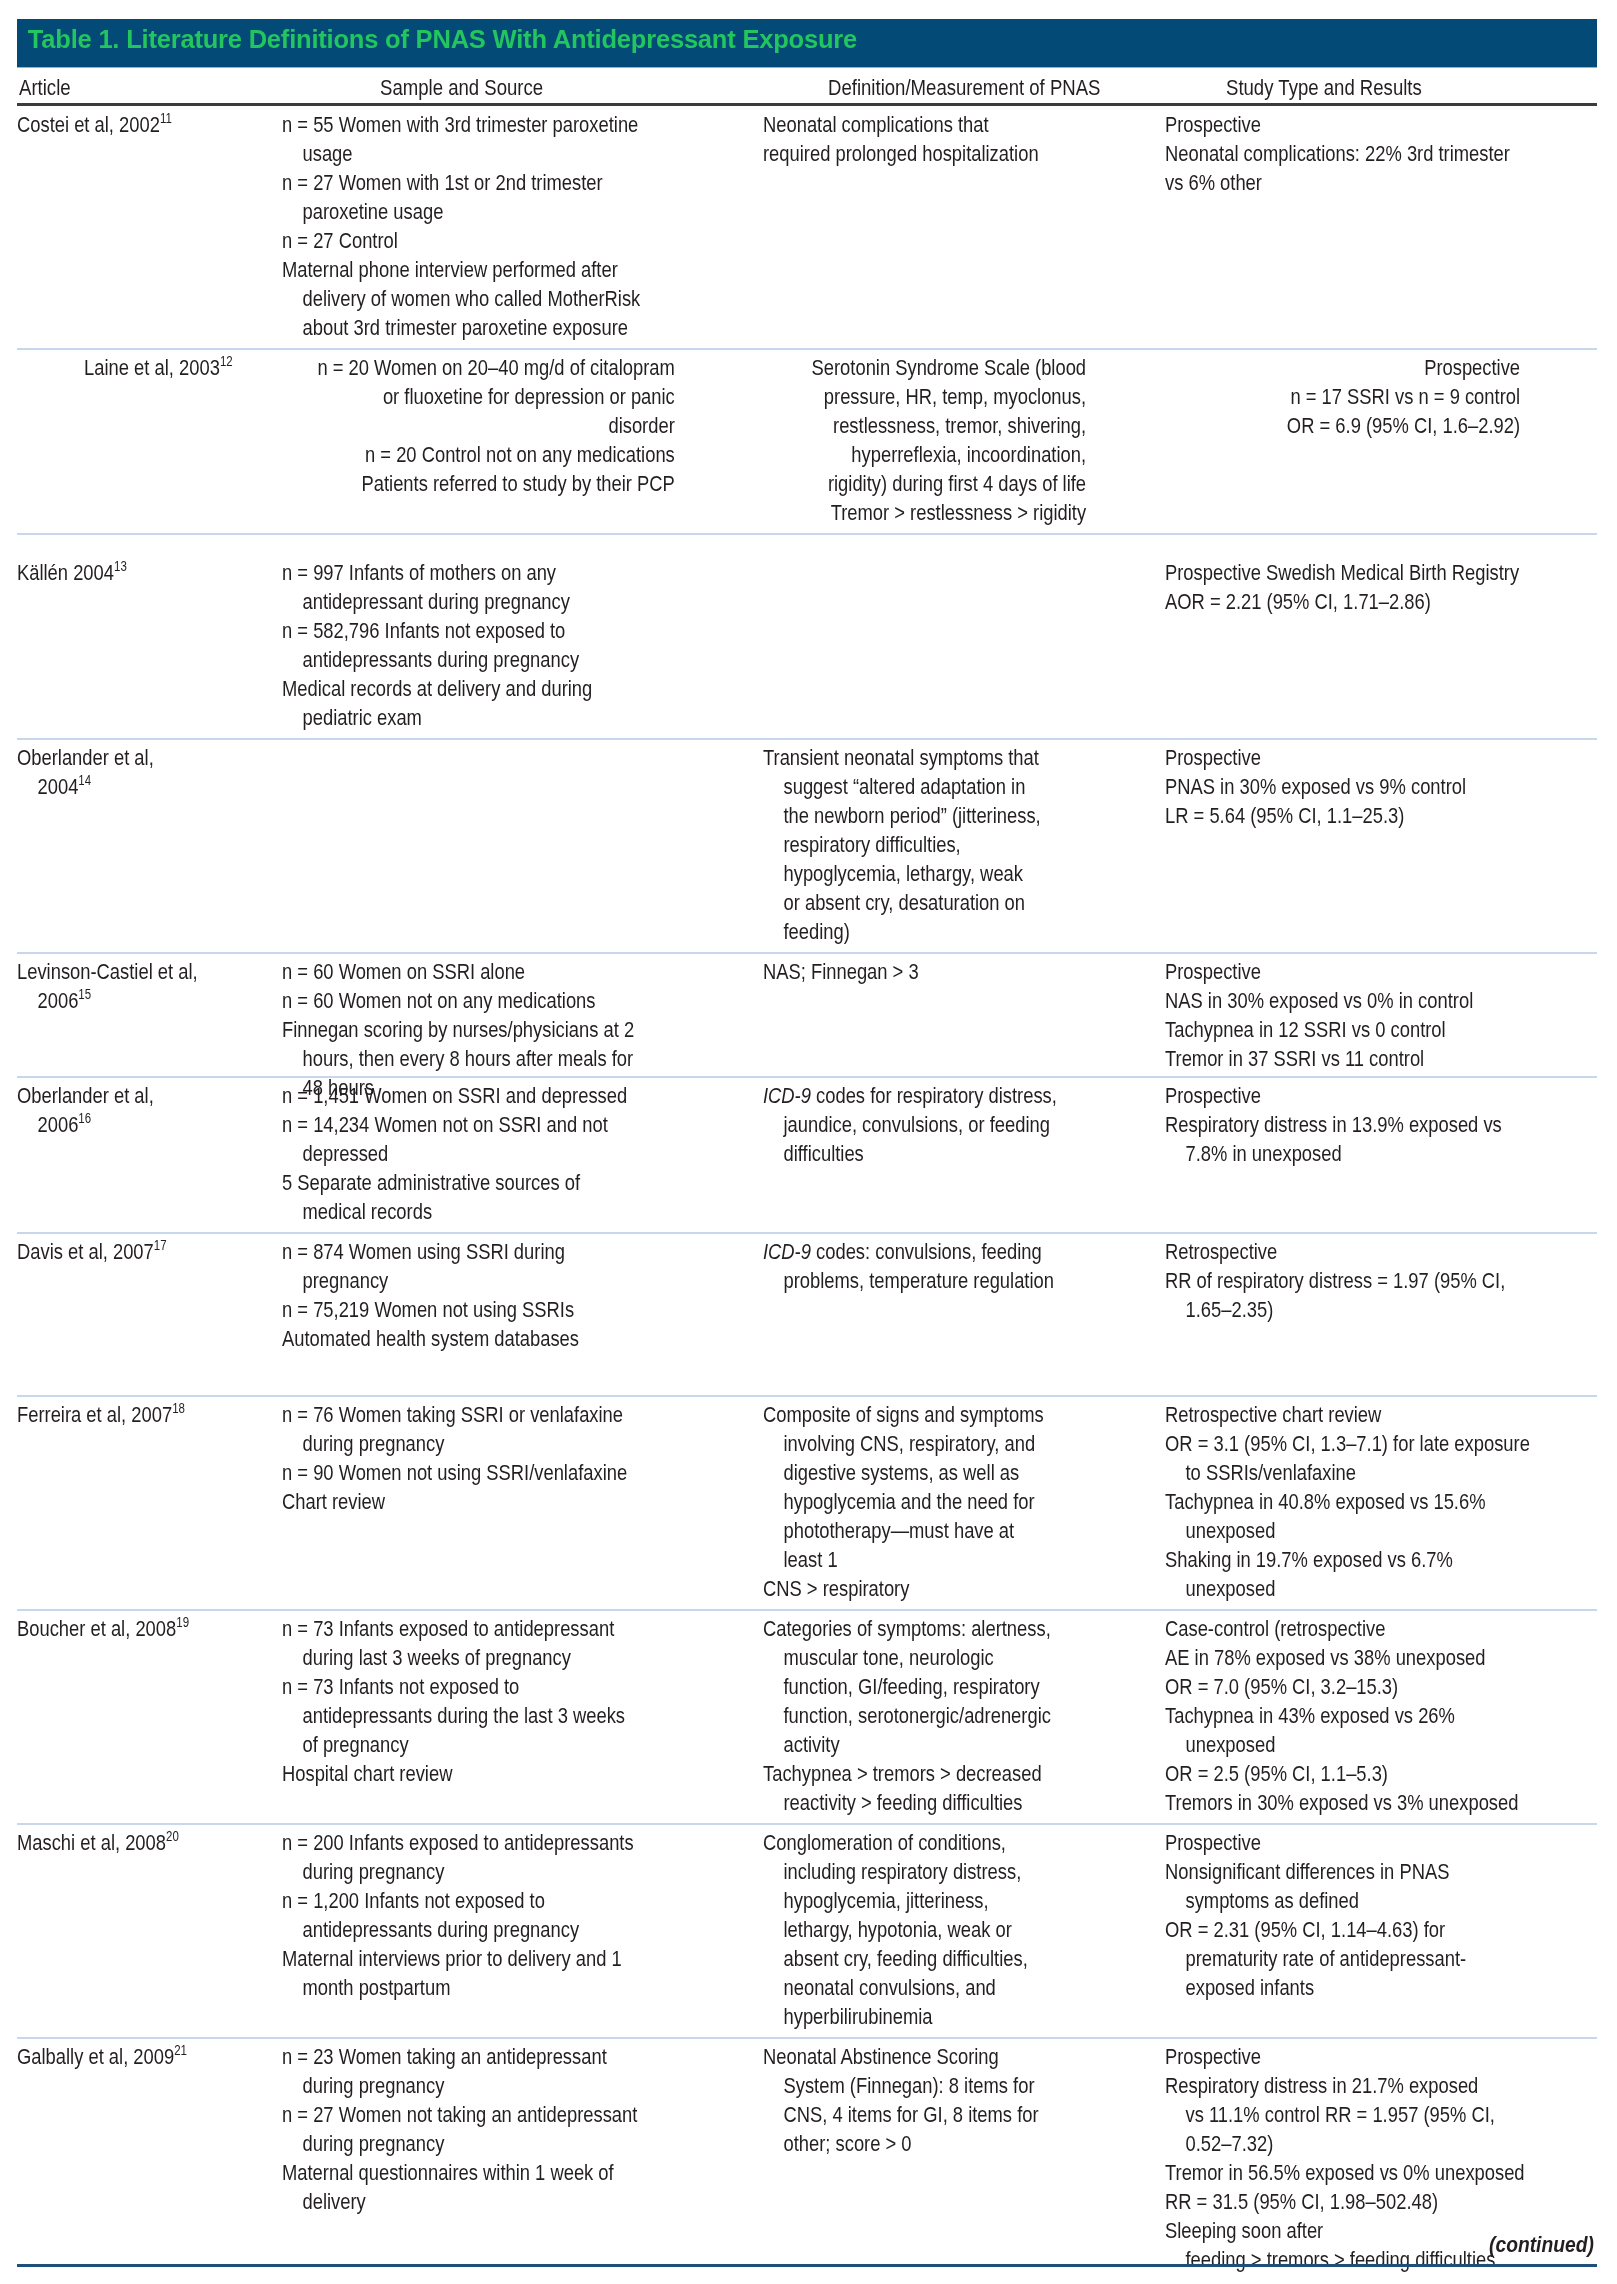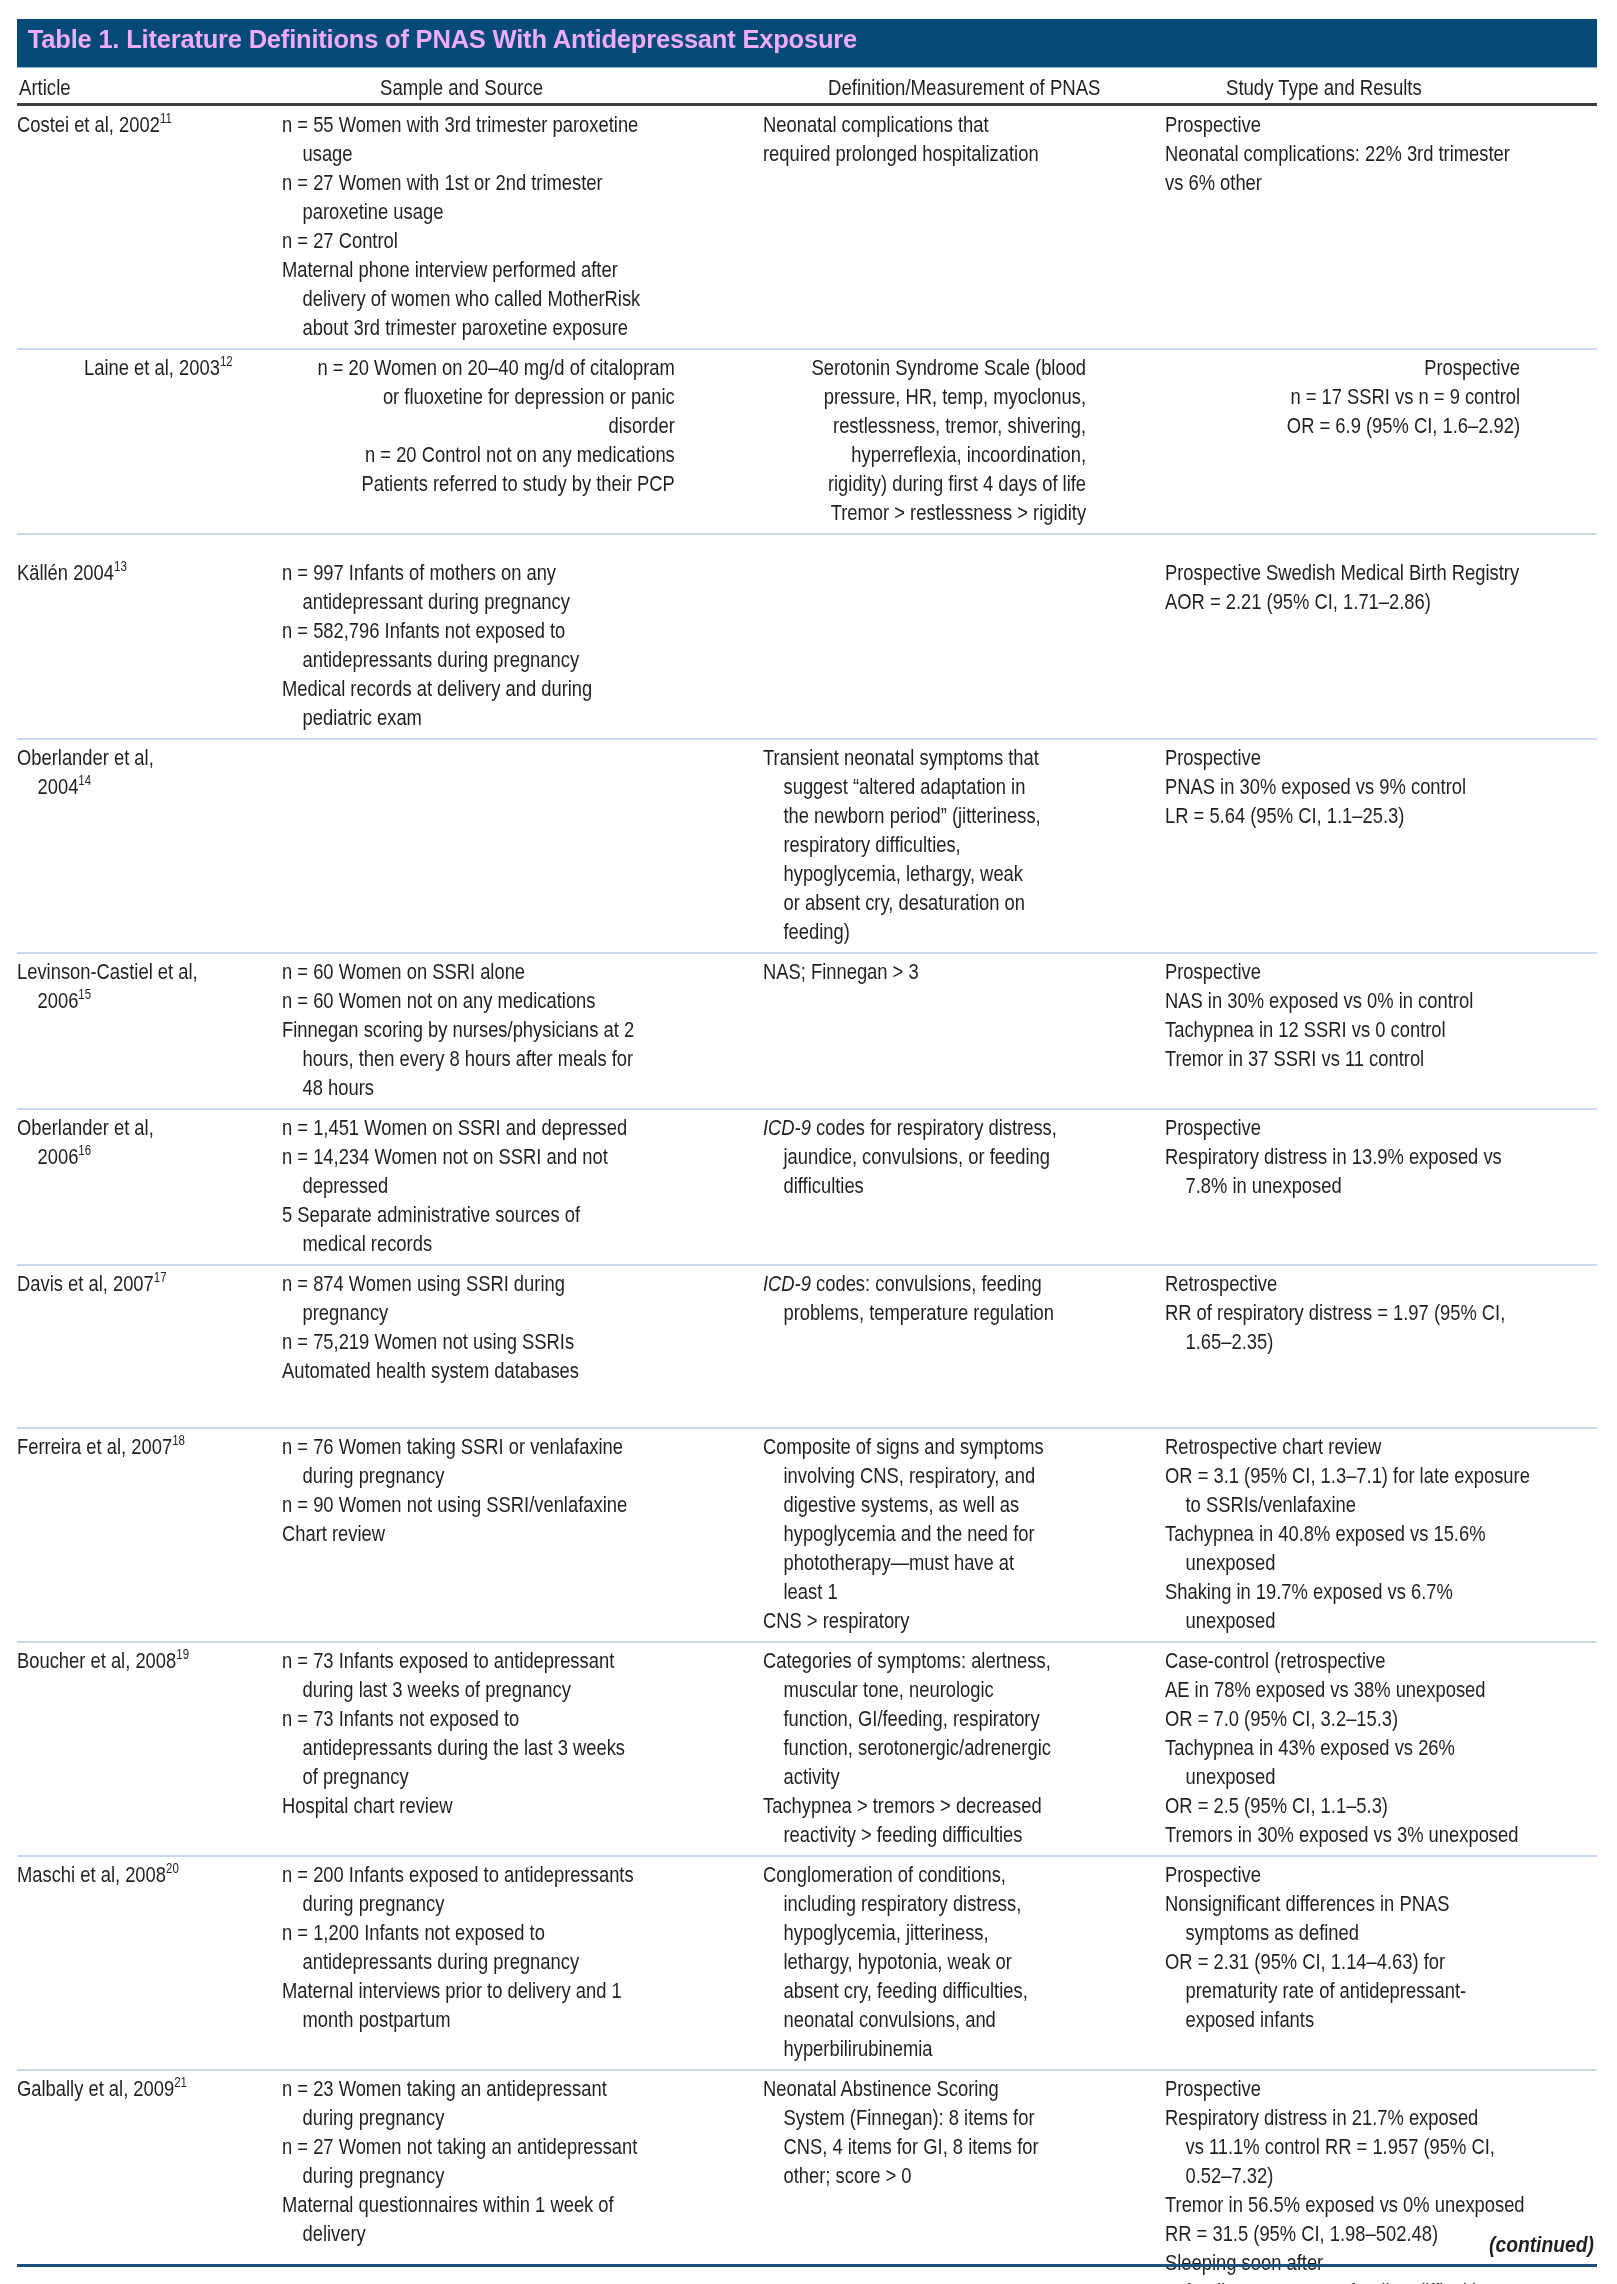--- a/index.html
+++ b/index.html
@@ -7,21 +7,21 @@
       width: 1617px; height: 2284px; position: relative; overflow: hidden;
       font-family: "Liberation Sans", sans-serif; color: #231f20;
     }
     .title-bar {
       position: absolute; left: 17px; top: 18.5px; width: 1580px; height: 49px;
       background: #034a77; border-bottom: 1.5px solid #8fb3d6;
       box-sizing: border-box;
     }
     .title-bar .title {
       position: absolute; left: 10.8px; top: 6.2px;
-      font-size: 25.5px; font-weight: bold; color: #f0abfc;
+      font-size: 25.5px; font-weight: bold; color: #22c55e;
       letter-spacing: -0.2px; white-space: nowrap;
     }
     .col-headers {
       position: absolute; left: 17px; top: 70px; width: 1580px; height: 36px;
       border-bottom: 3.1px solid #3c3c3c; box-sizing: border-box;
     }
     .col-headers .h {
       position: absolute; top: 4.6px; font-size: 21.6px; white-space: nowrap;
       transform: scaleX(0.86); transform-origin: left top;
     }
@@ -148,21 +148,21 @@
         <div class="line cont"><span>hypoglycemia, lethargy, weak</span></div>
         <div class="line cont"><span>or absent cry, desaturation on</span></div>
         <div class="line cont"><span>feeding)</span></div>
       </div>
       <div class="cell c3">
         <div class="line"><span>Prospective</span></div>
         <div class="line"><span>PNAS in 30% exposed vs 9% control</span></div>
         <div class="line"><span>LR = 5.64 (95% CI, 1.1–25.3)</span></div>
       </div>
     </div>
-    <div class="row" style="height: 156px;">
+    <div class="row" style="height: 124px;">
       <div class="cell c0">
         <div class="line"><span>Levinson-Castiel et al,</span></div>
         <div class="line cont"><span>2006</span><sup>15</sup></div>
       </div>
       <div class="cell c1">
         <div class="line"><span>n = 60 Women on SSRI alone</span></div>
         <div class="line"><span>n = 60 Women not on any medications</span></div>
         <div class="line"><span>Finnegan scoring by nurses/physicians at 2</span></div>
         <div class="line cont"><span>hours, then every 8 hours after meals for</span></div>
         <div class="line cont"><span>48 hours</span></div>

